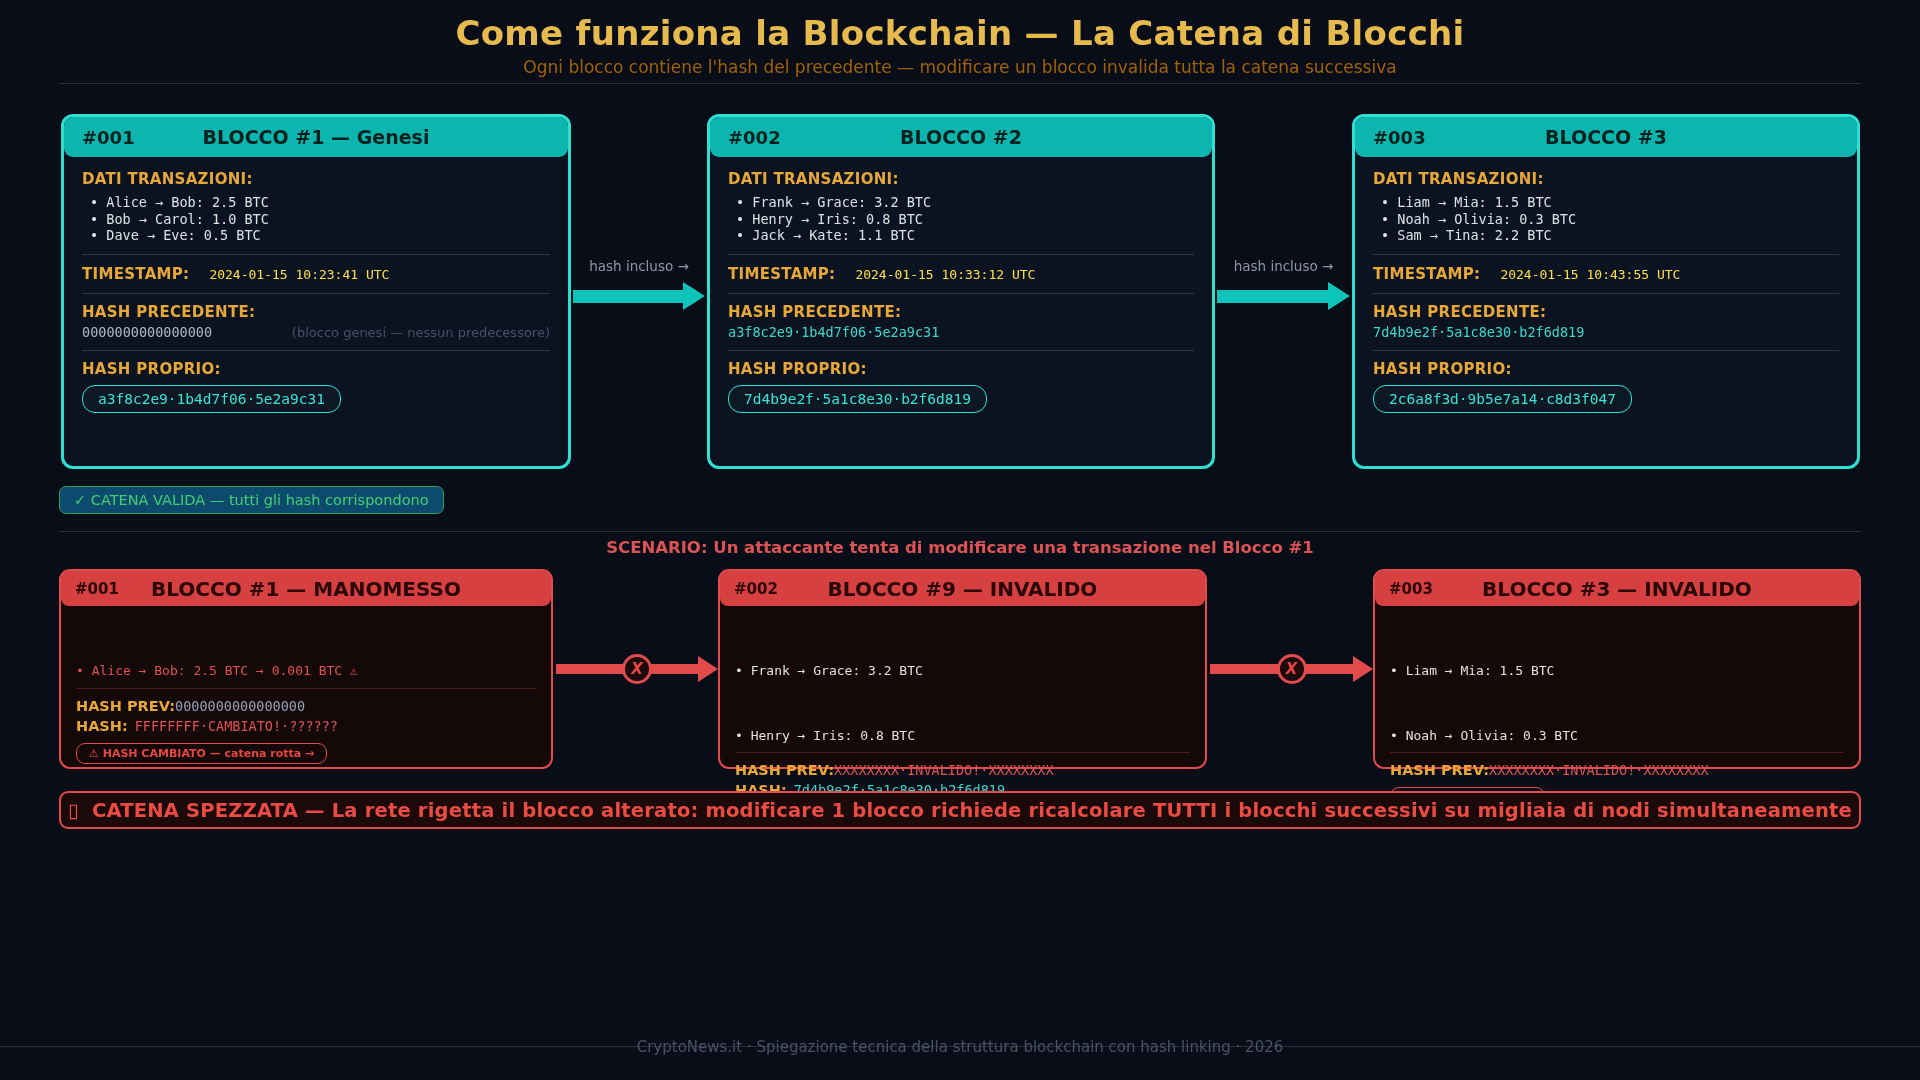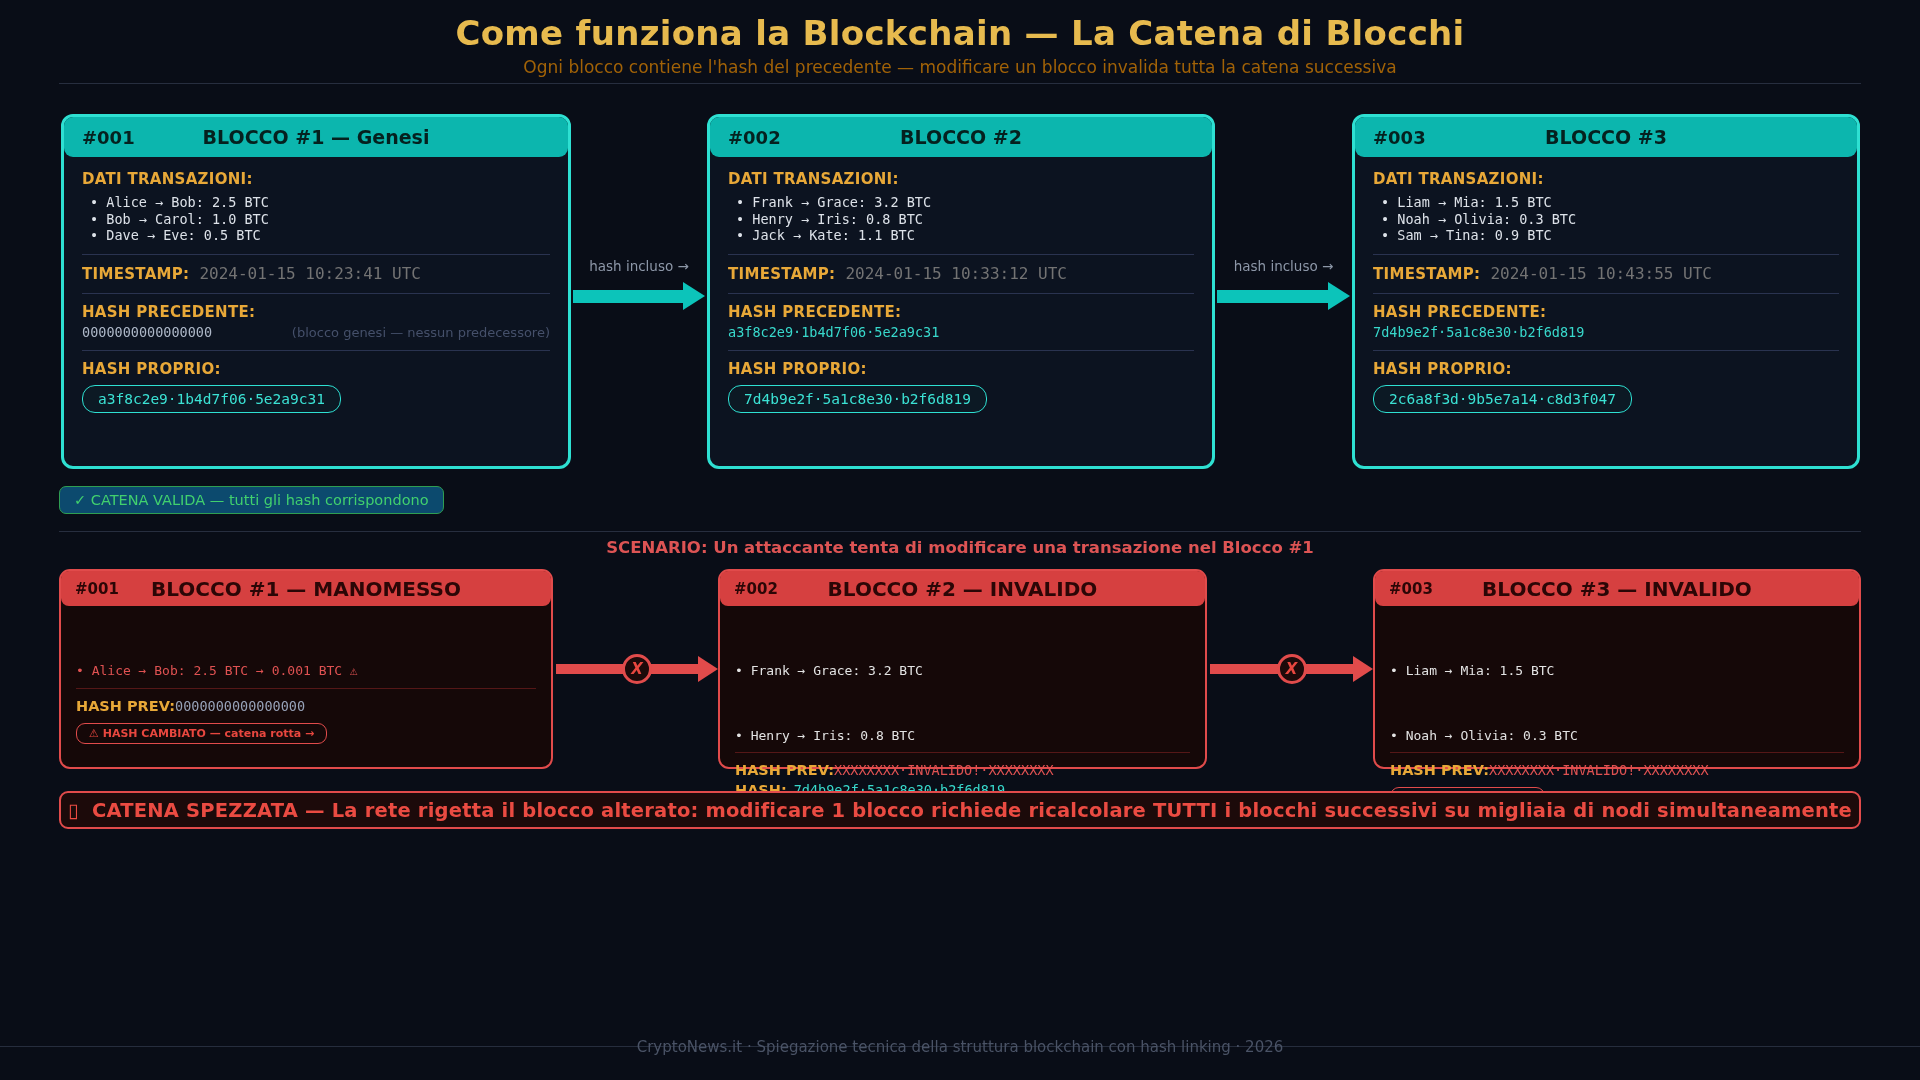--- a/index.html
+++ b/index.html
@@ -26,21 +26,21 @@
   .vid { font-weight:bold; font-size:18px; color:#05211f; padding-left:18px; position:relative; z-index:2; }
   .vtitle { position:absolute; left:0; right:0; text-align:center;
             font-weight:bold; font-size:19px; color:#05211f; }
   .vbody { padding:13px 18px 0; }
   .lab { color:#e8a838; font-weight:bold; font-size:15px; letter-spacing:.3px; }
   .mono { font-family:"DejaVu Sans Mono", monospace; }
   .txlist { margin-top:6px; }
   .tx { color:#dde2e9; font-size:13.5px; line-height:16.5px; padding-left:8px; }
   .div { height:1px; background:#2a3350; margin:10px 0 9px; }
   .tsrow { white-space:nowrap; }
-  .tsval { color:#737373; font-size:16px; margin-left:10px; }
+  .tsval { color:#fde047; font-size:13px; margin-left:20px; }
   .prevrow { display:flex; justify-content:space-between; align-items:baseline; margin-top:3px; }
   .prevval { color:#aeb8c8; font-size:13.5px; }
   .vb2 .prevval, .vb3 .prevval { color:#38d9cc; }
   .prevnote { color:#45506a; font-size:13px; }
   .hashbox { display:inline-block; margin-top:7px; border:1.5px solid #2ee0d2;
              border-radius:13px; padding:5px 15px; color:#3be2d4; font-size:14.5px;
              background:rgba(18,58,58,.18); }
 
   
   .tarrow { position:absolute; top:258px; }
@@ -178,21 +178,21 @@
   <section class="vb vb3">
     <div class="vhead">
       <span class="vid">#003</span>
       <span class="vtitle">BLOCCO #3</span>
     </div>
     <div class="vbody">
       <div class="lab">DATI TRANSAZIONI:</div>
       <div class="txlist">
         <div class="tx mono">• Liam → Mia: 1.5 BTC</div>
         <div class="tx mono">• Noah → Olivia: 0.3 BTC</div>
-        <div class="tx mono">• Sam → Tina: 0.9 BTC</div>
+        <div class="tx mono">• Sam → Tina: 2.2 BTC</div>
       </div>
       <div class="div"></div>
       <div class="tsrow">
         <span class="lab">TIMESTAMP:</span><span class="tsval mono">2024-01-15  10:43:55 UTC</span>
       </div>
       <div class="div"></div>
       <div class="lab">HASH PRECEDENTE:</div>
       <div class="prevrow">
         <span class="prevval mono">7d4b9e2f·5a1c8e30·b2f6d819</span>
       </div>
@@ -226,28 +226,31 @@
     <div class="rhead">
       <span class="rid">#001</span>
       <span class="rtitle">BLOCCO #1 — MANOMESSO</span>
     </div>
     <div class="rbody">
       <div class="rtx mono">• Alice → Bob: 2.5 BTC → 0.001 BTC ⚠</div>
       <div class="rdiv"></div>
       <div class="hrow">
         <span class="hlab">HASH PREV:</span><span class="hval hval-gray mono">0000000000000000</span>
       </div>
+      <div class="hrow">
+        <span class="hlab">HASH:</span><span class="hval hval-red mono gap6">FFFFFFFF·CAMBIATO!·??????</span>
+      </div>
       <div class="rbadge">⚠ HASH CAMBIATO — catena rotta →</div>
     </div>
   </section>
 
   <section class="rb rb2">
     <div class="rhead">
       <span class="rid">#002</span>
-      <span class="rtitle">BLOCCO #2 — INVALIDO</span>
+      <span class="rtitle">BLOCCO #9 — INVALIDO</span>
     </div>
     <div class="rbody">
       <div class="rtx mono">• Frank → Grace: 3.2 BTC</div>
       <div class="rtx mono">• Henry → Iris: 0.8 BTC</div>
       <div class="rdiv"></div>
       <div class="hrow">
         <span class="hlab">HASH PREV:</span><span class="hval hval-red mono">XXXXXXXX·INVALIDO!·XXXXXXXX</span>
       </div>
       <div class="hrow">
         <span class="hlab">HASH:</span><span class="hval hval-cyan mono gap6">7d4b9e2f·5a1c8e30·b2f6d819</span>

